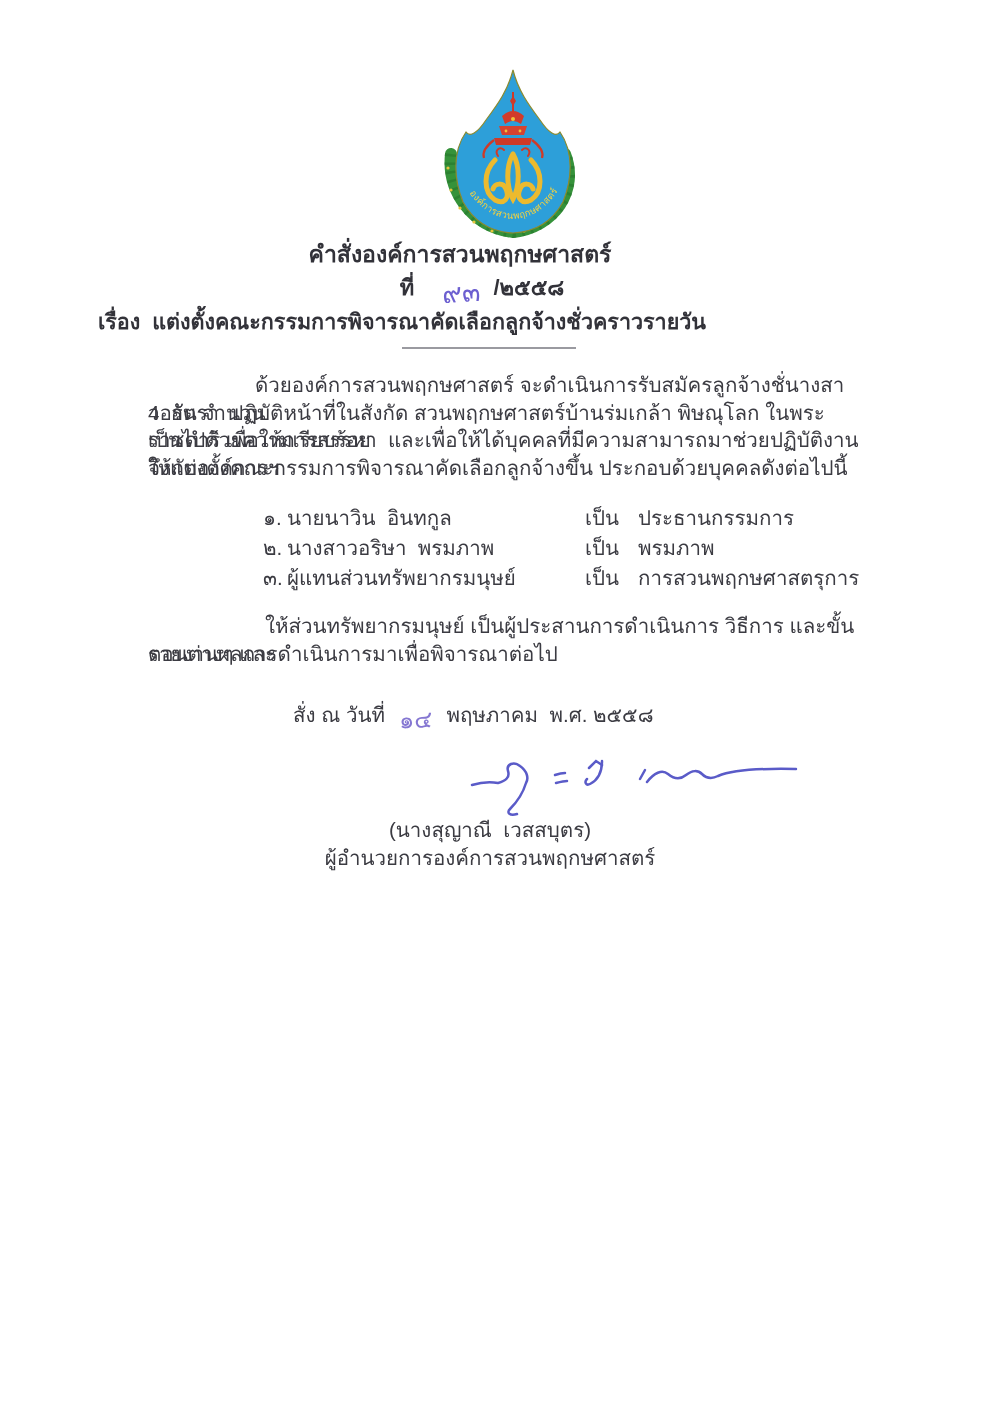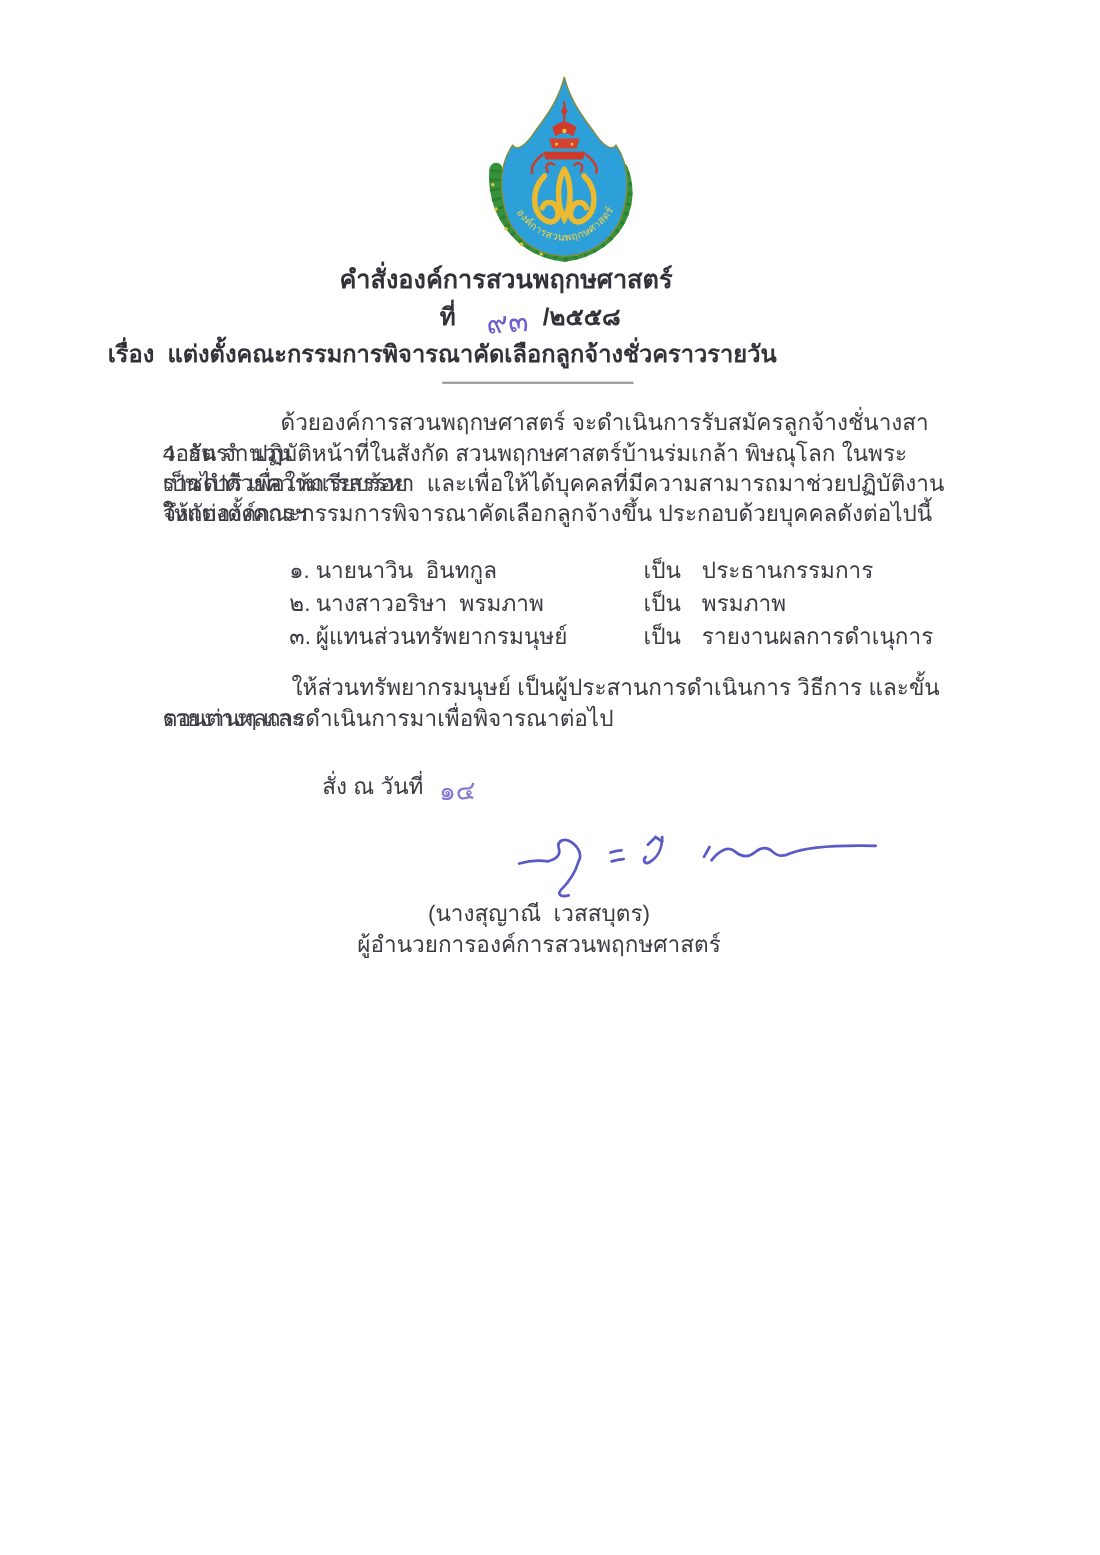--- a/index.html
+++ b/index.html
@@ -152,32 +152,33 @@
       </span>
       <span class="cell-be t">เป็น</span>
       <span class="t">พรมภาพ</span>
     </div>
     <div class="row">
       <span class="cell-left">
         <span class="cell-no t">๓.</span>
         <span class="t">ผู้แทนส่วนทรัพยากรมนุษย์</span>
       </span>
       <span class="cell-be t">เป็น</span>
-      <span class="t">รายงานผลการดำเนุการ</span>
+      <span class="t">การสวนพฤกษศาสตรุการ</span>
     </div>
   </div>
 
   <div class="abs para para-2">
     <div class="line t indent-2">ให้ส่วนทรัพยากรมนุษย์ เป็นผู้ประสานการดำเนินการ วิธีการ และขั้นตอนต่างๆ และ</div>
     <div class="line t">รายงานผลการดำเนินการมาเพื่อพิจารณาต่อไป</div>
   </div>
 
   <div class="abs date-line">
     <span class="t">สั่ง ณ วันที่</span>
     <span class="hand hand-14 t">๑๔</span>
+    <span class="t">พฤษภาคม  พ.ศ. ๒๕๕๘</span>
   </div>
 
   <div class="abs sig-wrap">
     <svg viewBox="0 0 370 85" width="370" height="85">
       <g fill="none" stroke="#5a5bc8" stroke-width="2.5" stroke-linecap="round">
         <path d="M32,50 C42,47 52,47 58,48 C66,46 70,42 68,36 C66,29 74,26 80,31
                  C87,36 89,43 86,48 C83,58 76,68 70,74 C66,78 70,81 77,79"></path>
         <path d="M115,40 C118,39 122,38 125,38"></path>
         <path d="M116,48 C120,47 124,46 127,46"></path>
         <path d="M149,33 L156,26 L162,30"></path>

